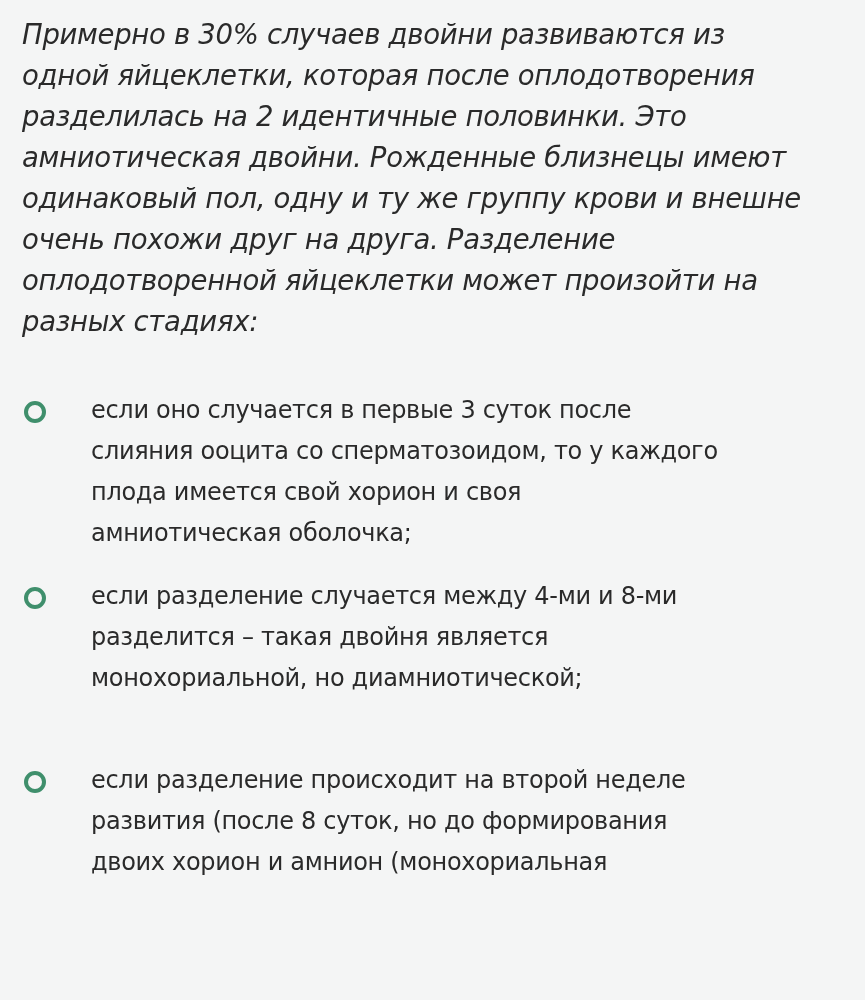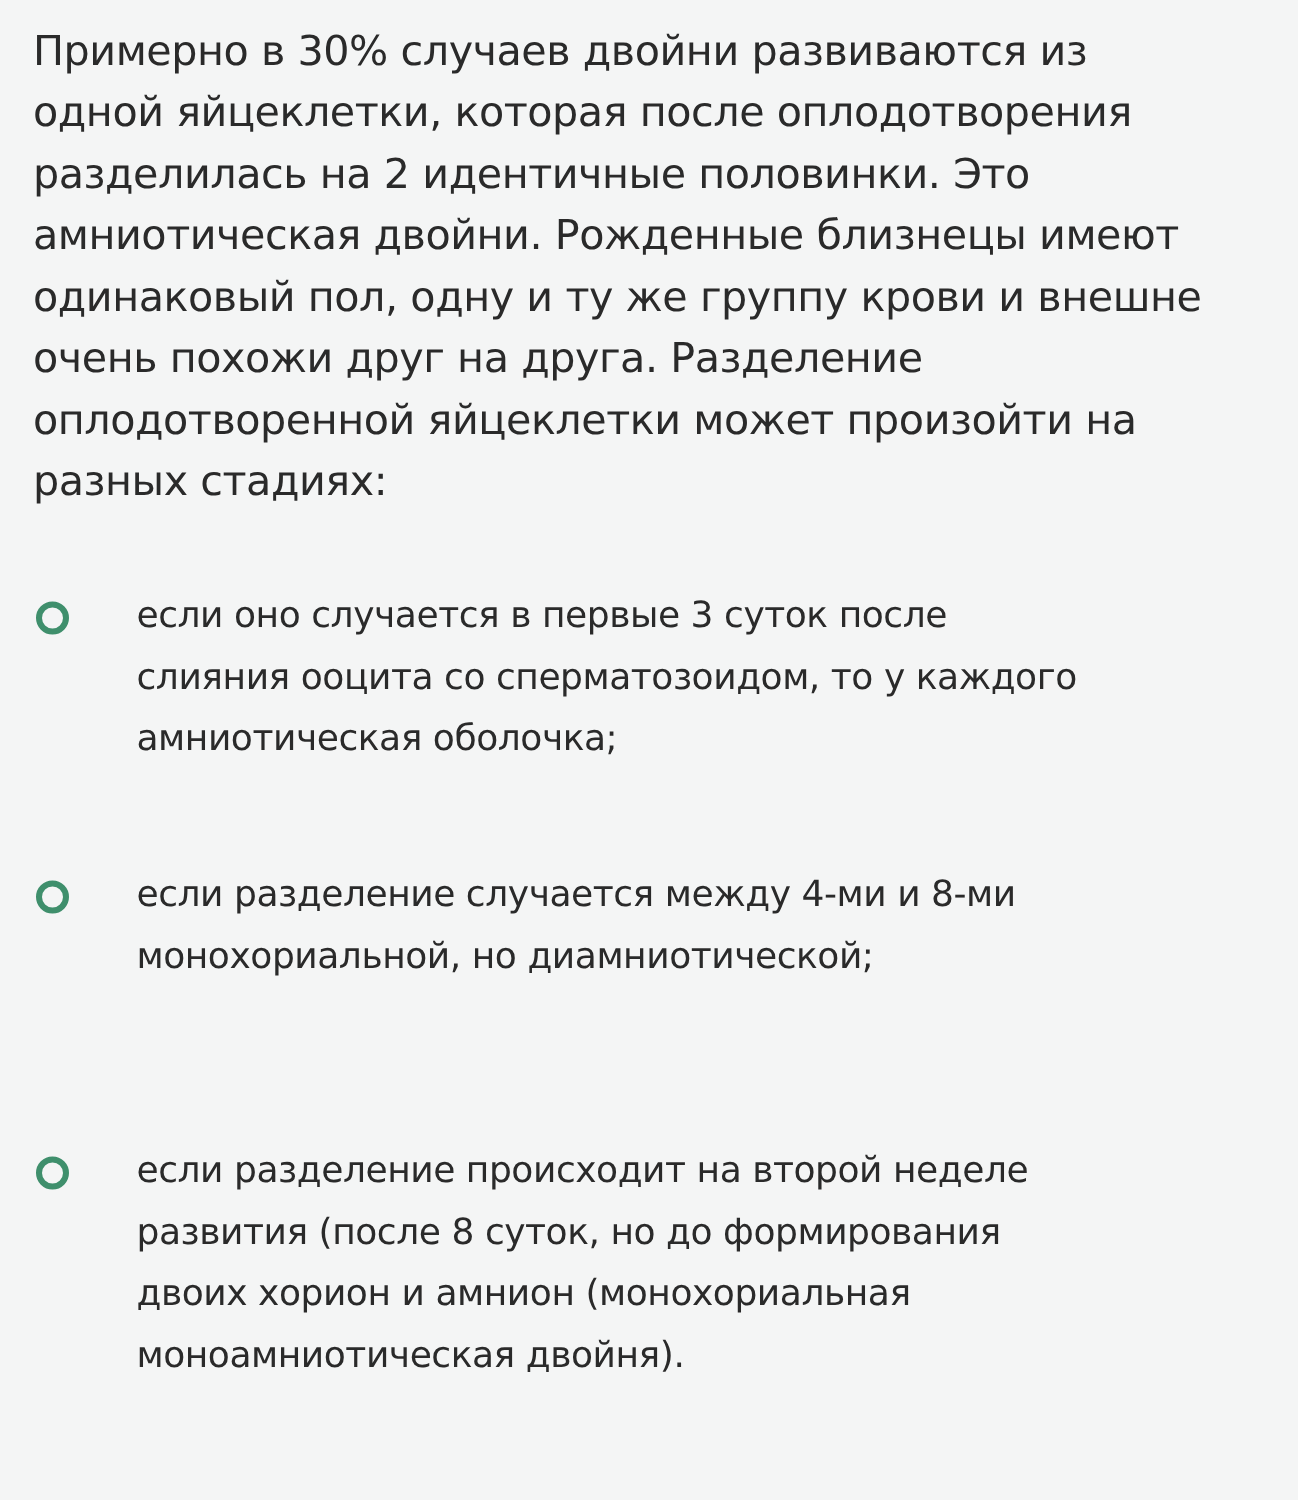--- a/index.html
+++ b/index.html
@@ -21,20 +21,21 @@
   }
   .intro {
     position: absolute;
     left: 22px;
     top: 14px;
     width: 840px;
     font-size: 27.5px;
     line-height: 41px;
     letter-spacing: -0.3px;
     margin: 0;
+    font-style: italic;
   }
   .line {
     display: block;
     white-space: nowrap;
   }
   .list {
     position: absolute;
     left: 0;
     top: 0;
     margin: 0;
@@ -82,36 +83,37 @@
     <span class="line">разных стадиях:</span>
   </p>
 
   <ul class="list">
 
     <li class="list-item" style="top:390px;">
       <span class="bullet" style="border-color: rgb(63, 143, 108);"></span>
       <div class="item-text">
         <span class="line">если оно случается в первые 3 суток после</span>
         <span class="line">слияния ооцита со сперматозоидом, то у каждого</span>
+        <span class="line">плода имеется свой хорион и своя</span>
         <span class="line">амниотическая оболочка;</span>
       </div>
     </li>
 
     <li class="list-item" style="top:576px;">
       <span class="bullet" style="border-color: rgb(63, 143, 108);"></span>
       <div class="item-text">
         <span class="line">если разделение случается между 4-ми и 8-ми</span>
+        <span class="line">разделится – такая двойня является</span>
         <span class="line">монохориальной, но диамниотической;</span>
       </div>
     </li>
 
     <li class="list-item" style="top:760px;">
       <span class="bullet" style="border-color: rgb(63, 143, 108);"></span>
       <div class="item-text">
         <span class="line">если разделение происходит на второй неделе</span>
         <span class="line">развития (после 8 суток, но до формирования</span>
         <span class="line">двоих хорион и амнион (монохориальная</span>
-        <span class="line">моноамниотическая двойня).</span>
       </div>
     </li>
 
   </ul>
 </div>
 
 </body></html>

